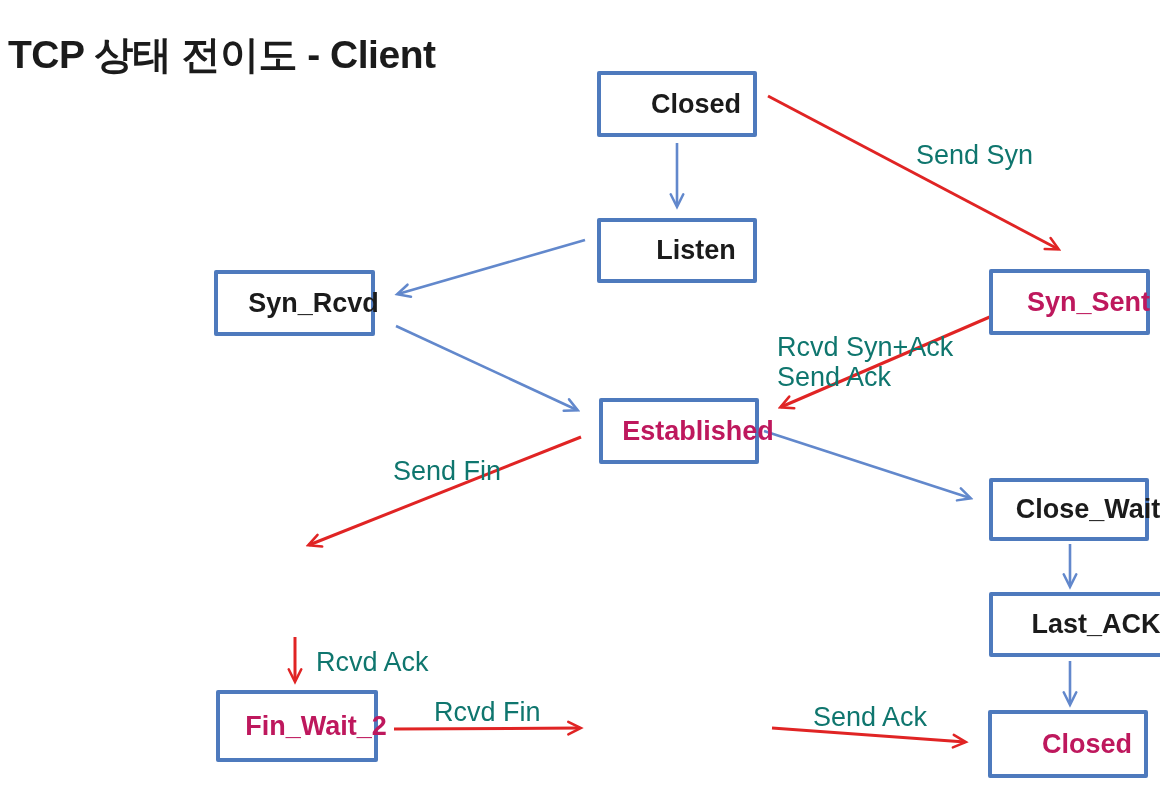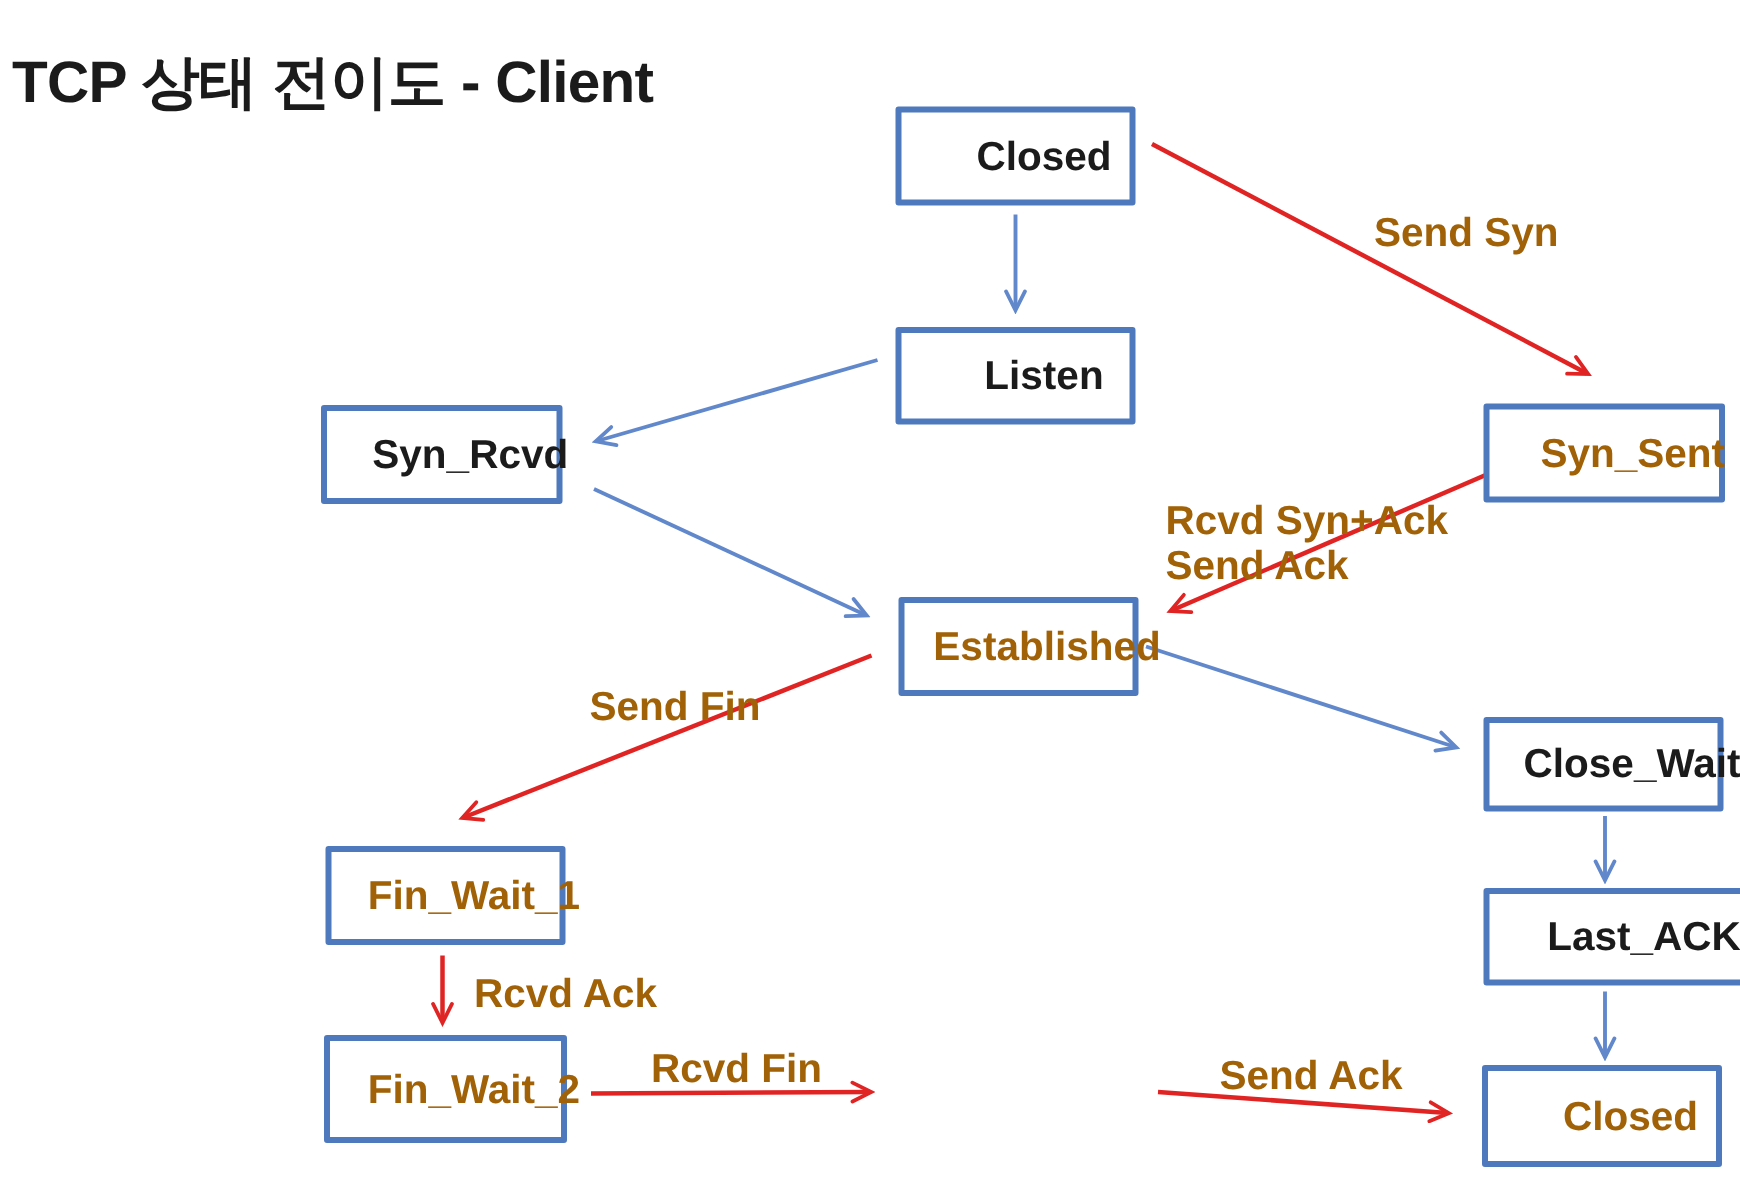--- a/index.html
+++ b/index.html
@@ -22,24 +22,24 @@
     position:absolute;
     box-sizing:border-box;
     background:#ffffff;
     border:4px solid #4e7abd;
     border-radius:2px;
     display:flex;align-items:center;justify-content:center;
     font-size:27px;font-weight:700;color:#1b1b1b;
     white-space:nowrap;
     padding-left:38px;
   }
-  .node.red{color:#a16207;}
+  .node.red{color:#be185d;}
   .edge-label{
     position:absolute;
-    font-size:27px;font-weight:700;color:#a16207;
+    font-size:27px;font-weight:400;color:#0f766e;
     white-space:nowrap;line-height:1.12;
   }
   
   #n-closed-top   {left:597px;top:71px; width:160px;height:66px;}
   #n-listen       {left:597px;top:218px;width:160px;height:65px;}
   #n-syn-rcvd     {left:214px;top:270px;width:161px;height:66px;text-align:right;}
   #n-syn-sent     {left:989px;top:269px;width:161px;height:66px;}
   #n-established  {left:599px;top:398px;width:160px;height:66px;}
   #n-close-wait   {left:989px;top:478px;width:160px;height:63px;}
   #n-fin-wait-1   {left:217px;top:564px;width:160px;height:66px;}
@@ -86,21 +86,20 @@
     <line x1="394" y1="729" x2="580" y2="728" stroke="#e02424" stroke-width="3" marker-end="url(#arrow-red)"></line>
     <line x1="772" y1="728" x2="965" y2="742" stroke="#e02424" stroke-width="3" marker-end="url(#arrow-red)"></line>
   </svg>
 
   <div class="node" id="n-closed-top">Closed</div>
   <div class="node" id="n-listen">Listen</div>
   <div class="node" id="n-syn-rcvd">Syn_Rcvd</div>
   <div class="node red" id="n-syn-sent">Syn_Sent</div>
   <div class="node red" id="n-established">Established</div>
   <div class="node" id="n-close-wait">Close_Wait</div>
-  <div class="node red" id="n-fin-wait-1">Fin_Wait_1</div>
   <div class="node" id="n-last-ack">Last_ACK</div>
   <div class="node red" id="n-fin-wait-2">Fin_Wait_2</div>
   <div class="node red" id="n-closed-bottom">Closed</div>
 
   <div class="edge-label" id="l-send-syn">Send Syn</div>
   <div class="edge-label" id="l-rcvd-synack">
     <div>Rcvd Syn+Ack</div>
     <div>Send Ack</div>
   </div>
   <div class="edge-label" id="l-send-fin">Send Fin</div>

